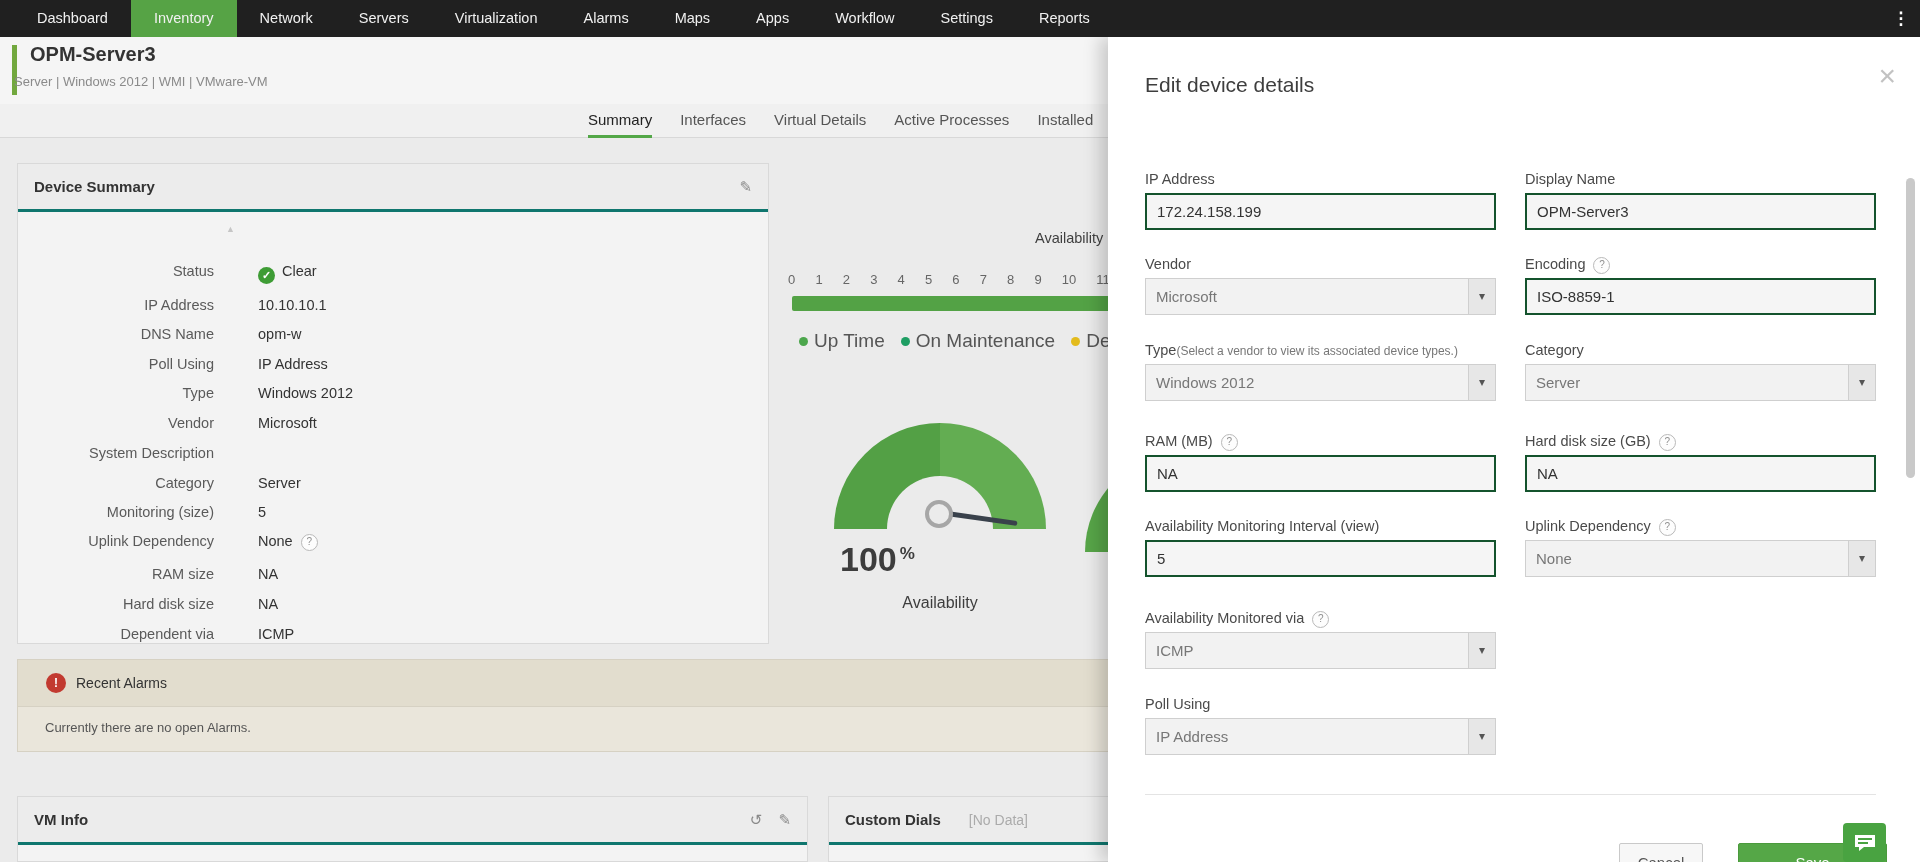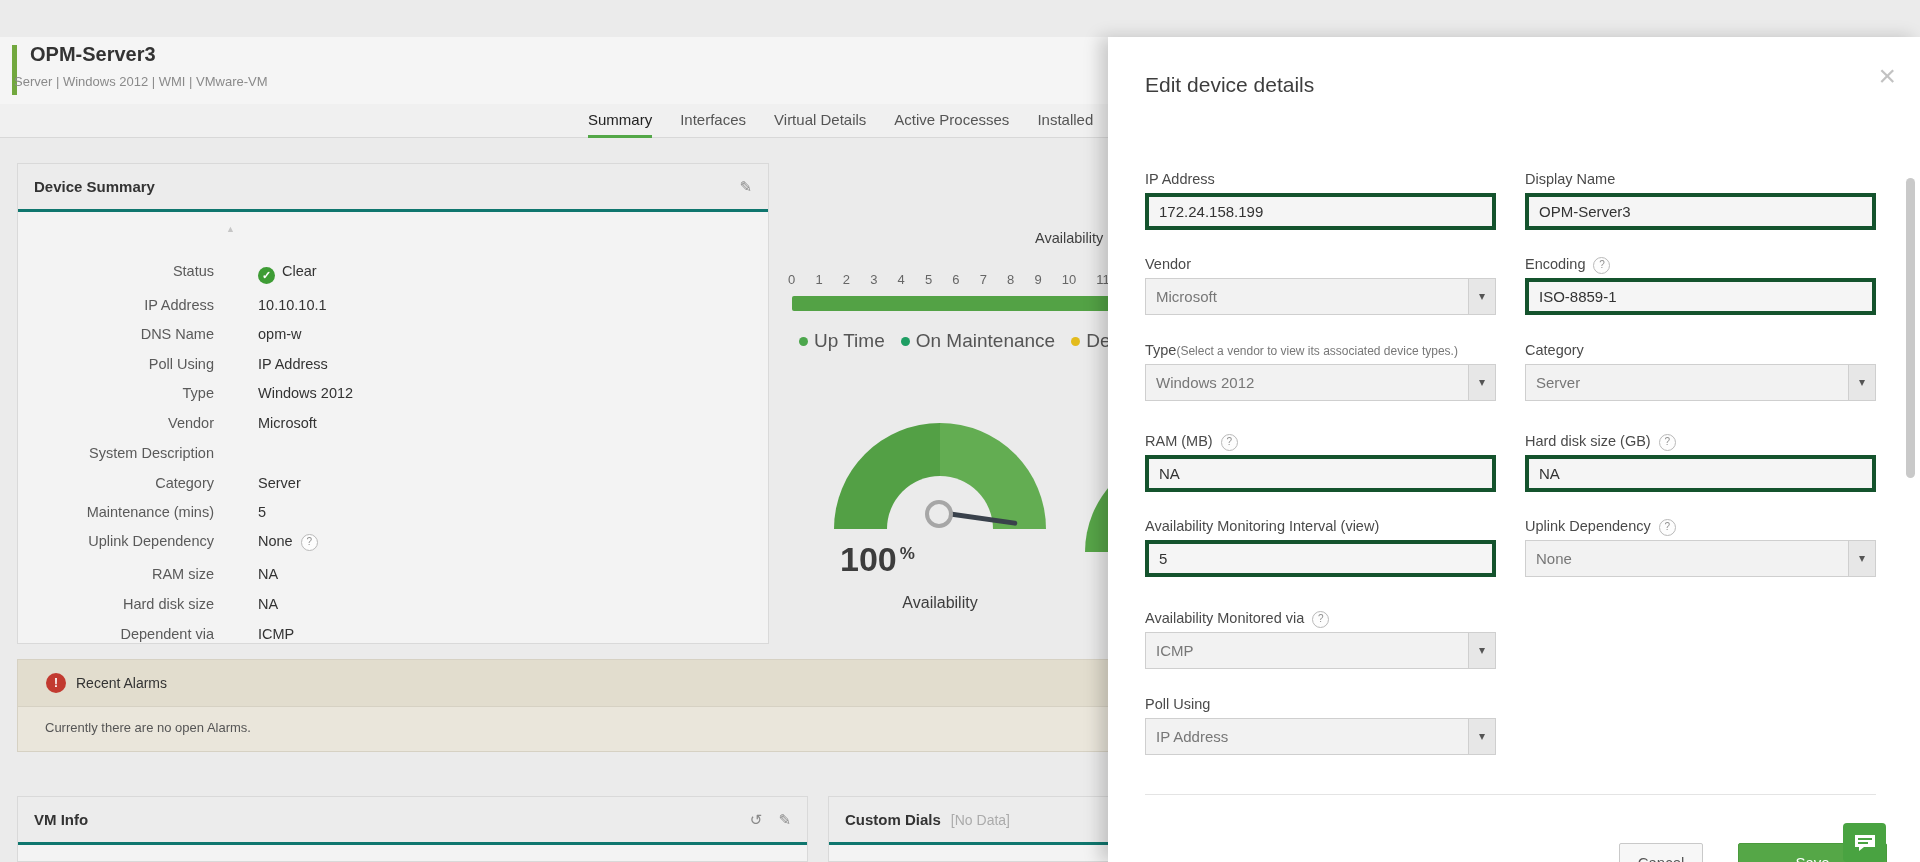--- a/index.html
+++ b/index.html
@@ -79,31 +79,31 @@
           border:1px solid #d6d1c3;box-sizing:border-box}
   .alarms-head{position:relative;height:46px;background:#e2ddce;border-bottom:1px solid #d6d1c3}
   .alarm-icon{position:absolute;left:28px;top:13px;width:20px;height:20px;border-radius:50%;background:#c23a30;
               color:#fff;font-weight:bold;font-size:12px;line-height:20px;text-align:center}
   .alarms-title{position:absolute;left:58px;line-height:46px;font-size:14px;font-weight:normal;color:#333}
   .alarms-msg{position:absolute;left:27px;top:60px;font-size:13px;color:#555}
 
   
   .vm-panel{left:17px;top:796px;width:791px;height:66px}
   .dials-panel{left:828px;top:796px;width:440px;height:66px}
-  .nodata{color:#ababab;font-weight:normal;font-size:14px;margin-left:10px}
+  .nodata{color:#ababab;font-weight:normal;font-size:14px;margin-left:28px}
 
   
   .overlay{position:absolute;left:1108px;top:37px;width:812px;height:825px;background:#fff;
            box-shadow:-8px 0 16px rgba(0,0,0,.18);z-index:10;overflow:hidden}
   .ov-title{position:absolute;left:37px;top:36px;font-size:21px;color:#3e3e3e}
   .ov-close{position:absolute;right:24px;top:24px;font-size:30px;color:#c2c2c2;line-height:1;cursor:pointer}
   .fld{position:absolute;width:351px}
   .flabel{font-size:14.5px;color:#4a4a4a;height:17px;margin-bottom:5px;white-space:nowrap}
   .fnote{font-size:12px;color:#777}
-  .tinput{width:351px;height:37px;box-sizing:border-box;border:4px solid #14532d;background:#f5f5f5;
+  .tinput{width:351px;height:37px;box-sizing:border-box;border:2px solid #14532d;background:#f5f5f5;
           font-size:15px;color:#333;padding:0 10px;font-family:"Liberation Sans",sans-serif}
   .dselect{width:351px;height:37px;box-sizing:border-box;border:1px solid #cfcfcf;background:#f2f2f2;
            display:flex;cursor:pointer}
   .dval{flex:1;line-height:35px;padding:0 10px;font-size:15px;color:#777;overflow:hidden;white-space:nowrap}
   .darrow{width:26px;border-left:1px solid #cfcfcf;background:#e7e7e7;color:#555;font-size:12px;
           line-height:35px;text-align:center}
   .divider{position:absolute;left:37px;top:757px;width:731px;height:1px;background:#e4e4e4}
   .btn{position:absolute;top:806px;height:40px;box-sizing:border-box;font-size:15px;text-align:center;
        line-height:38px;border-radius:2px;cursor:pointer}
   .btn-cancel{left:511px;width:84px;background:#f7f7f7;border:1px solid #c9c9c9;color:#555}
@@ -112,20 +112,34 @@
         display:flex;align-items:center;justify-content:center;cursor:pointer}
 
   .scroll-thumb{position:absolute;left:1906px;top:178px;width:9px;height:300px;background:#c9c9c9;
                 border-radius:5px;z-index:60}
 </style>
 </head>
 <body>
 
 <div class="stage">
 
+  <nav class="navbar">
+    <div class="nav-item">Dashboard</div>
+    <div class="nav-item active">Inventory</div>
+    <div class="nav-item">Network</div>
+    <div class="nav-item">Servers</div>
+    <div class="nav-item">Virtualization</div>
+    <div class="nav-item">Alarms</div>
+    <div class="nav-item">Maps</div>
+    <div class="nav-item">Apps</div>
+    <div class="nav-item">Workflow</div>
+    <div class="nav-item">Settings</div>
+    <div class="nav-item">Reports</div>
+    <div class="nav-kebab">⋮</div>
+  </nav>
 
   <header class="devhdr">
     <div class="accent"></div>
     <div class="dev-title">OPM-Server3</div>
     <div class="dev-sub">Server | Windows 2012 | WMI | VMware-VM</div>
   </header>
 
   <div class="tabstrip">
     <div class="tabs">
       <div class="tab active">Summary</div>
@@ -173,21 +187,21 @@
     </div>
     <div class="ds-row" style="top:281px">
       <span class="ds-label">System Description</span>
       <span class="ds-value"></span>
     </div>
     <div class="ds-row" style="top:311px">
       <span class="ds-label">Category</span>
       <span class="ds-value">Server</span>
     </div>
     <div class="ds-row" style="top:340px">
-      <span class="ds-label">Maintenance (mins)</span>
+      <span class="ds-label">Monitoring (size)</span>
       <span class="ds-value">5</span>
     </div>
     <div class="ds-row" style="top:369px">
       <span class="ds-label">Uplink Dependency</span>
       <span class="ds-value">
         <span>None</span><span class="help-badge">?</span>
       </span>
     </div>
     <div class="ds-row" style="top:402px">
       <span class="ds-label">RAM size</span>

